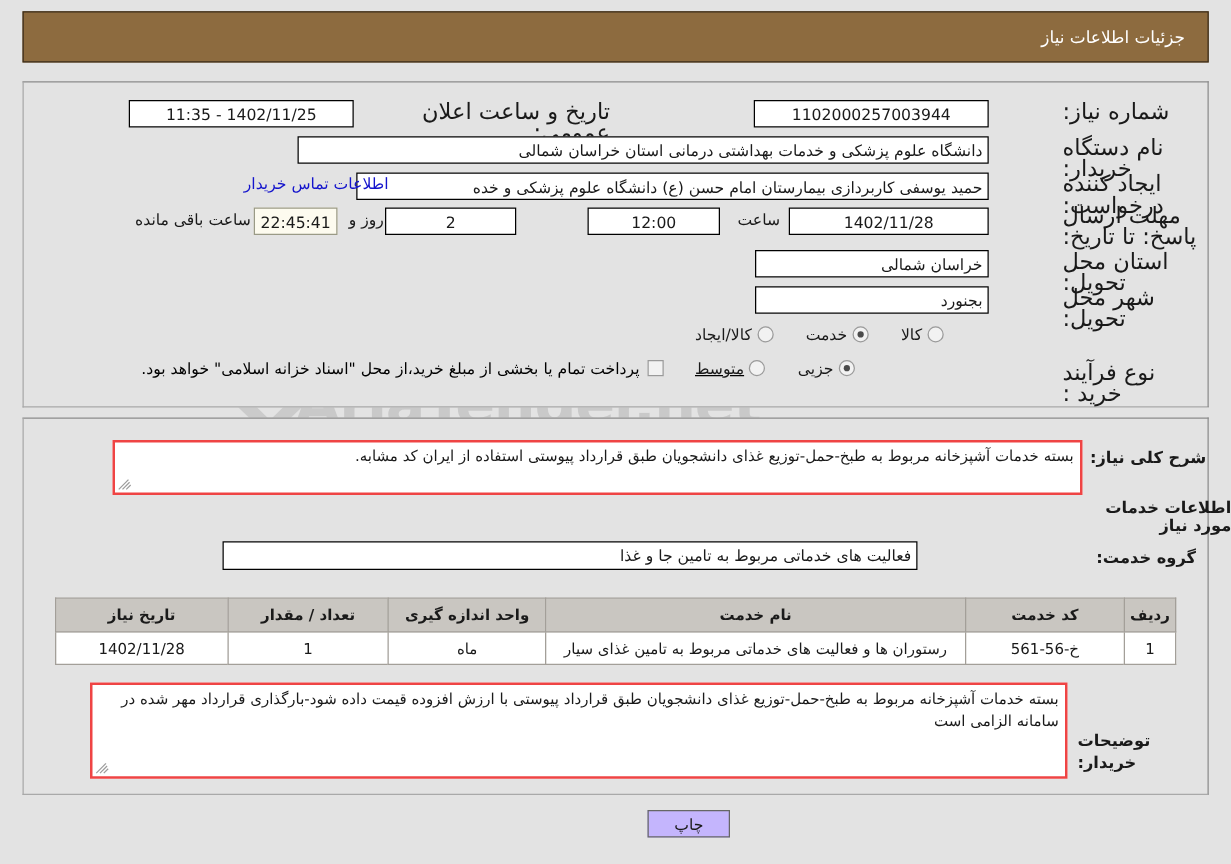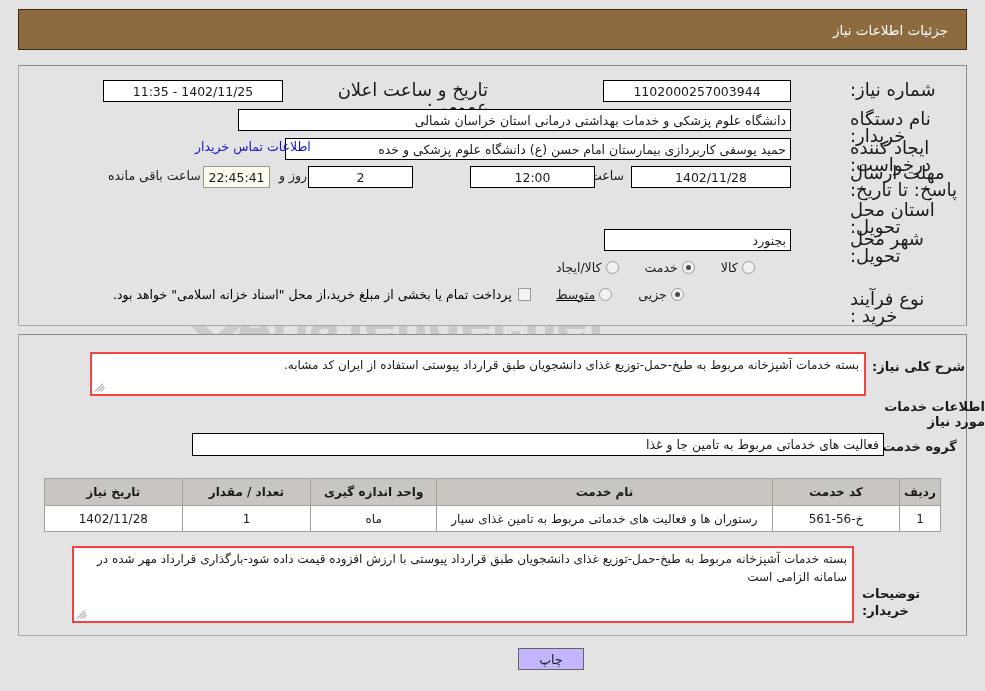--- a/index.html
+++ b/index.html
@@ -298,27 +298,28 @@
   <div class="lbl-right" style="left:850px; top:110px; width:115px; z-index:20;">نام دستگاه خریدار:</div>
   <div class="box r" style="position:absolute; left:238px; top:109px; width:553px; z-index:20;">دانشگاه علوم پزشکی و خدمات بهداشتی درمانی استان خراسان شمالی</div>
 
   <div class="lbl-right" style="left:850px; top:139px; width:115px; z-index:20;">ایجاد کننده درخواست:</div>
   <div class="box r" style="position:absolute; left:285px; top:138px; width:506px; z-index:20;">حمید یوسفی کاربردازی بیمارستان امام حسن (ع) دانشگاه علوم پزشکی و خده</div>
   <div class="link" style="position:absolute; left:150px; top:139px; z-index:20;">اطلاعات تماس خریدار</div>
 
   <div class="lbl-right" style="left:850px; top:164px; width:115px; z-index:20;">مهلت ارسال پاسخ: تا تاریخ:</div>
   <div class="box c" style="position:absolute; left:631px; top:166px; width:160px; z-index:20;">1402/11/28</div>
   <div class="inline-lbl" style="position:absolute; left:585px; top:168px; z-index:20;">ساعت</div>
-  <div class="box c" style="position:absolute; left:470px; top:166px; width:125px; z-index:20;">12:00</div>
+  <div class="box c" style="position:absolute; left:470px; top:166px; width:106px; z-index:20;">12:00</div>
   <div class="box c" style="position:absolute; left:308px; top:166px; width:105px; z-index:20;">2</div>
   <div class="inline-lbl" style="position:absolute; left:274px; top:168px; z-index:20;">روز و</div>
   <div class="box countdown" style="position:absolute; left:203px; top:166px; width:67px; z-index:20;">22:45:41</div>
   <div class="inline-lbl" style="position:absolute; left:103px; top:168px; z-index:20;">ساعت باقی مانده</div>
 
   <div class="lbl-right" style="left:850px; top:201px; width:115px; z-index:20;">استان محل تحویل:</div>
+  <div class="box r" style="position:absolute; left:604px; top:200px; width:187px; z-index:20;">خراسان شمالی</div>
 
   <div class="lbl-right" style="left:850px; top:230px; width:115px; z-index:20;">شهر محل تحویل:</div>
   <div class="box r" style="position:absolute; left:604px; top:229px; width:187px; z-index:20;">بجنورد</div>
 
   <div class="row" style="left:556px; top:260px; z-index:20;">
     <div class="radio-grp">
       <span class="radio"></span>
       <span class="rtxt">کالا</span>
     </div>
     <div class="radio-grp">
@@ -355,21 +356,21 @@
     <span class="grip">
       <i style="left:1px; top:10px; width:11px;"></i>
       <i style="left:4px; top:10px; width:8px;"></i>
       <i style="left:7px; top:10px; width:5px;"></i>
     </span>
   </div>
 
   <div class="sec-head" style="left:872px; top:399px; z-index:20;">اطلاعات خدمات مورد نیاز</div>
 
   <div class="lbl-right bold-lbl" style="position:absolute; left:877px; top:438px; width:89px; z-index:20;">گروه خدمت:</div>
-  <div class="box r" style="position:absolute; left:178px; top:433px; width:692px; height:23px; z-index:20;margin-left:14px;">فعالیت های خدماتی مربوط به تامین جا و غذا</div>
+  <div class="box r" style="position:absolute; left:178px; top:433px; width:556px; height:23px; z-index:20;">فعالیت های خدماتی مربوط به تامین جا و غذا</div>
 
   <table class="tbl" style="left:44px; top:478px; width:897px; z-index:20;">
     <thead>
       <tr>
         <th style="width:32px;">ردیف</th>
         <th style="width:124px;">کد خدمت</th>
         <th style="width:354px;">نام خدمت</th>
         <th style="width:125px;">واحد اندازه گیری</th>
         <th style="width:128px;">تعداد / مقدار</th>
         <th style="width:134px;">تاریخ نیاز</th>

